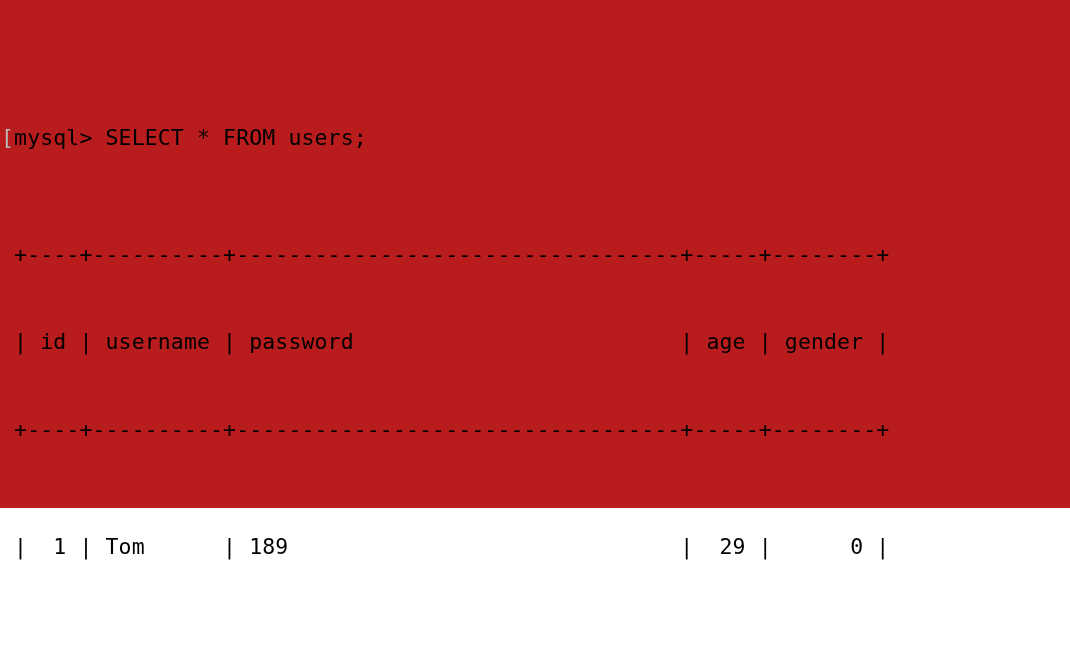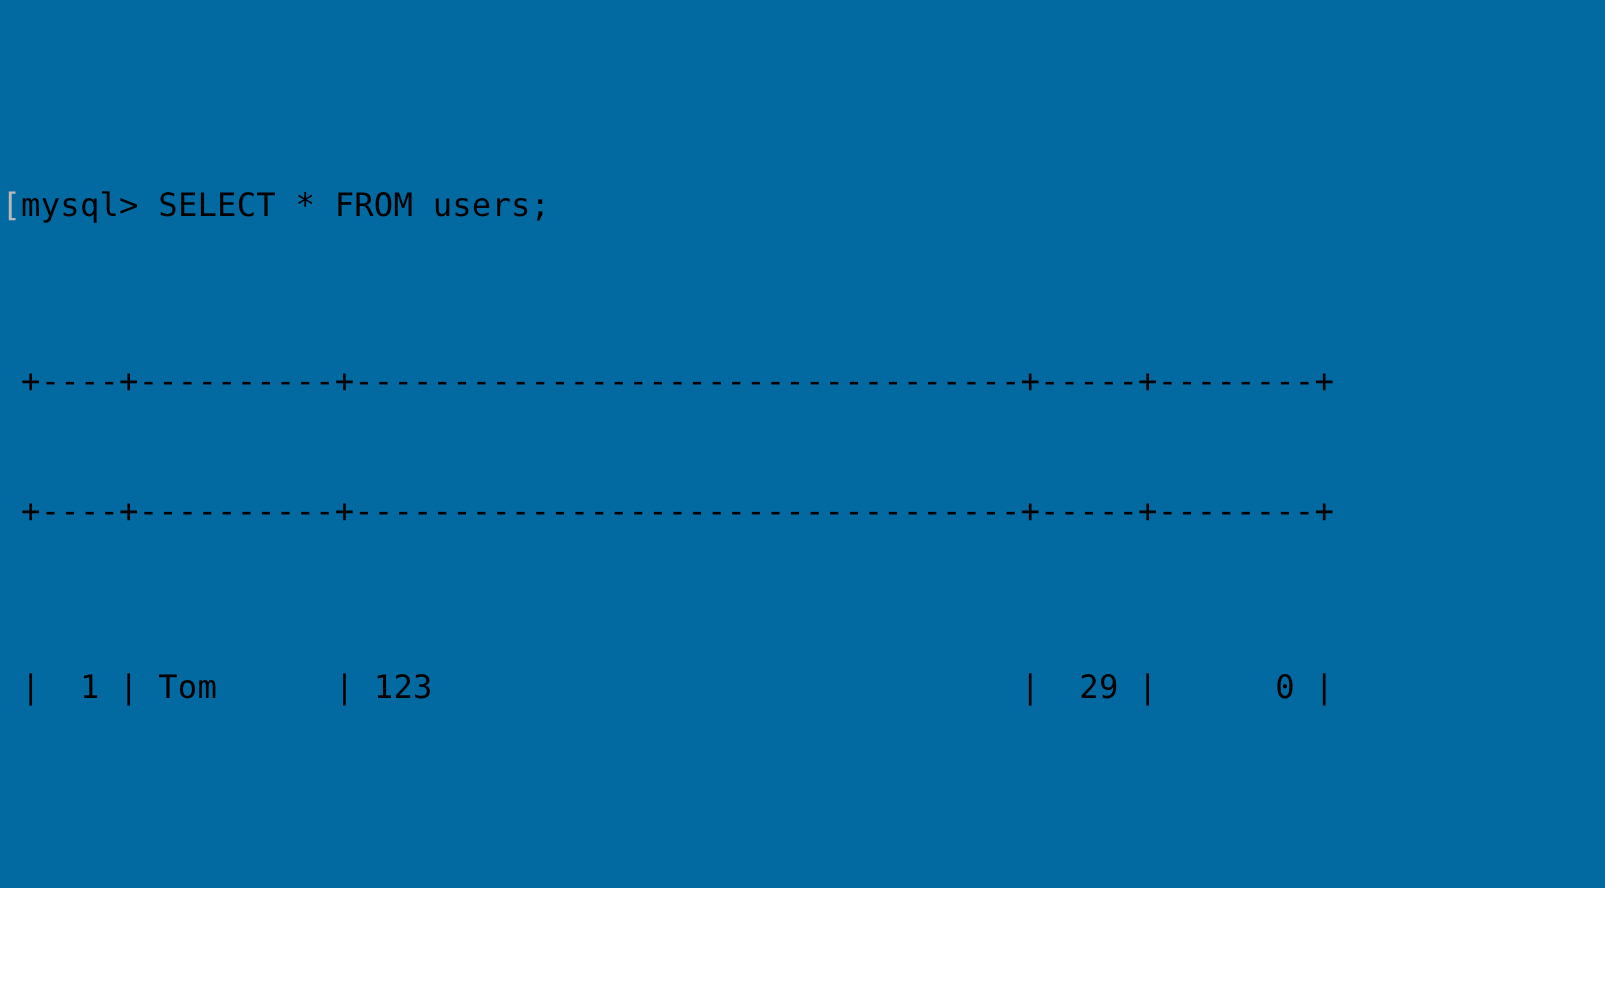--- a/index.html
+++ b/index.html
@@ -9,24 +9,24 @@
     background: #ffffff;
   }
   body {
     width: 1070px;
     height: 660px;
     overflow: hidden;
     font-family: "DejaVu Sans Mono", "Liberation Mono", monospace;
   }
   #terminal {
     width: 1070px;
-    height: 592px;
+    height: 508px;
     box-sizing: border-box;
     padding: 6px 0 0 0;
-    background: #0369a1;
+    background: #b91c1c;
     color: #000000;
     font-family: "DejaVu Sans Mono", "Liberation Mono", monospace;
     font-size: 21.5px;
     line-height: 29.2px;
     letter-spacing: 0.12px;
     white-space: pre;
     font-variant-ligatures: none;
     -webkit-font-smoothing: none;
   }
   .line {
@@ -46,23 +46,24 @@
 </style>
 </head>
 <body>
 
 <div id="terminal">
 
   
   <div class="line"><span class="prompt-text"><span class="cursor-artifact">[</span>mysql&gt; SELECT * FROM users;</span></div>
 
   <div class="line"><span class="table-text"> +----+----------+----------------------------------+-----+--------+</span></div>
+  <div class="line"><span class="table-text"> | id | username | password                         | age | gender |</span></div>
   <div class="line"><span class="table-text"> +----+----------+----------------------------------+-----+--------+</span></div>
 
-  <div class="line"><span class="table-text"> |  1 | Tom      | 123                              |  29 |      0 |</span></div>
+  <div class="line"><span class="table-text"> |  1 | Tom      | 189                              |  29 |      0 |</span></div>
   
   
   
   
   
   
 
   
   
 

